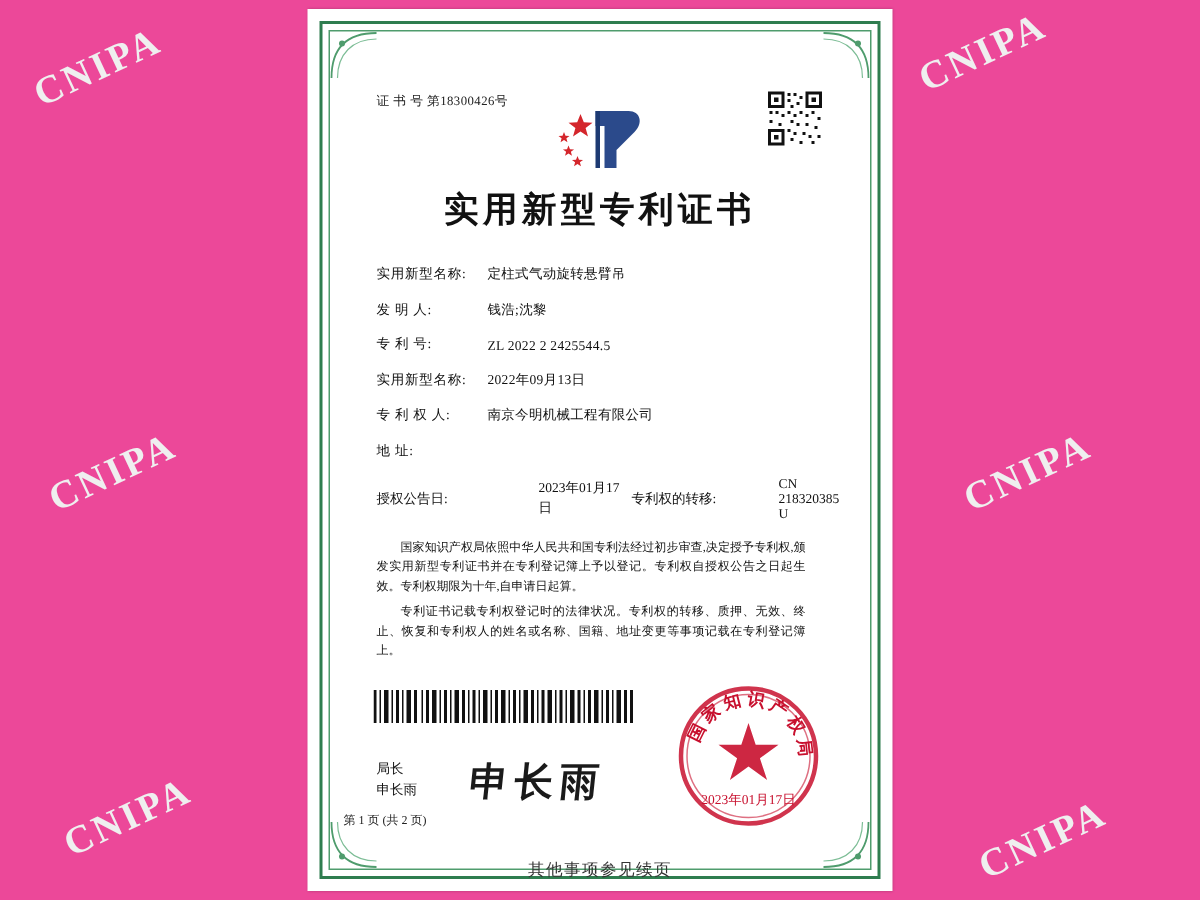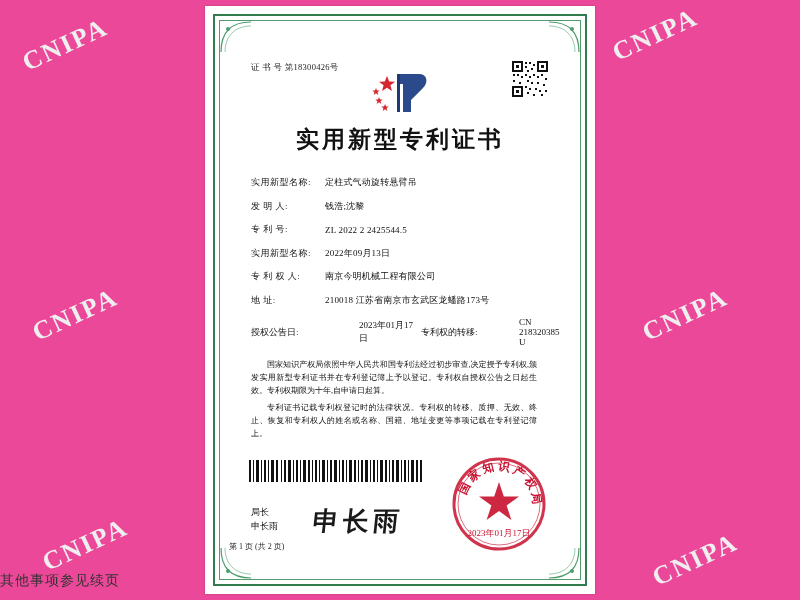--- a/index.html
+++ b/index.html
@@ -104,22 +104,22 @@
     font-family:"Liberation Serif",serif;
     letter-spacing:4px;
     transform:skewX(-6deg);
     font-weight:bold;
   }
   .pagenum{
     position:absolute;left:0;right:0;bottom:22px;text-align:left;
     font-size:8px;color:#222;font-family:"Liberation Serif",serif;
   }
   .footnote{
-    position:absolute;left:0;right:0;top:572px;text-align:left;
-    font-size:14px;color:#333;font-family:"Liberation Serif",serif;
+    position:absolute;left:0;right:0;top:572px;text-align:center;
+    font-size:11px;color:#333;font-family:"Liberation Serif",serif;
     letter-spacing:1px;
   }
 </style>
 </head>
 <body>
 
 <div class="page">
 
   <div class="wm" style="left:20px;top:30px;">CNIPA</div>
   <div class="wm" style="left:610px;top:20px;">CNIPA</div>
@@ -243,21 +243,20 @@
         <div class="frow">
           <div class="flabel">实用新型名称:</div>
           <div class="fval">2022年09月13日</div>
         </div>
         <div class="frow">
           <div class="flabel">专 利 权 人:</div>
           <div class="fval">南京今明机械工程有限公司</div>
         </div>
         <div class="frow">
           <div class="flabel">地 址:</div>
-          <div class="fval">210018 江苏省南京市玄武区龙蟠路173号</div>
         </div>
         <div class="frow2">
           <div class="half">
             <div class="lbl">授权公告日:</div>
             <div>2023年01月17日</div>
           </div>
           <div class="half">
             <div class="lbl2">专利权的转移:</div>
             <div>CN 218320385 U</div>
           </div>

